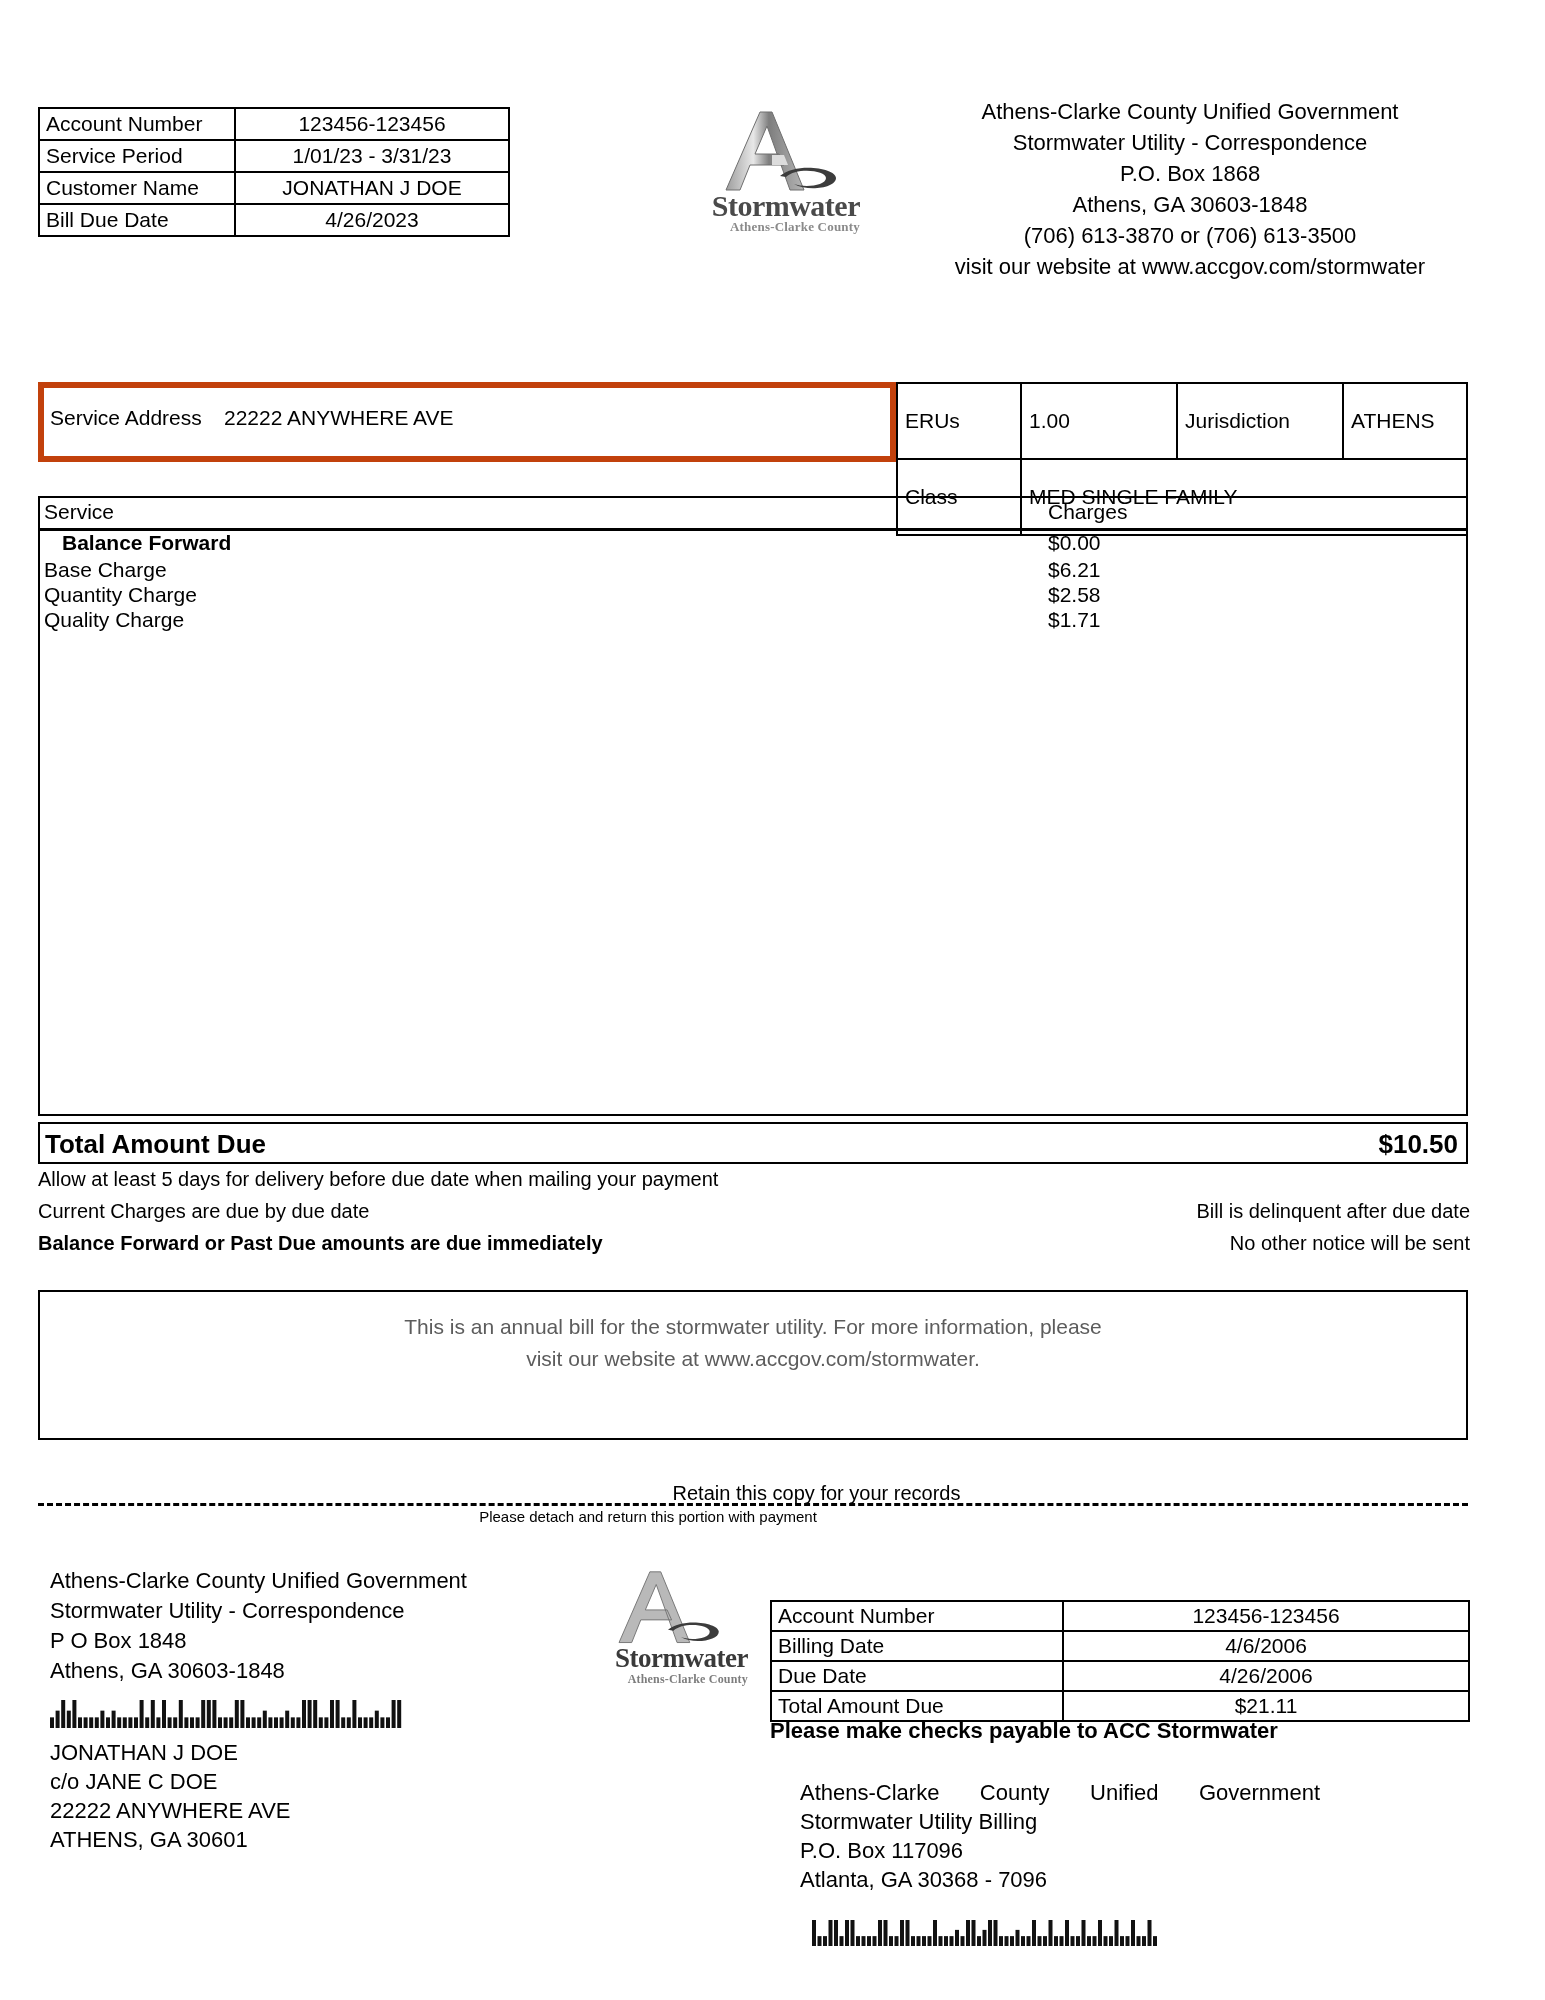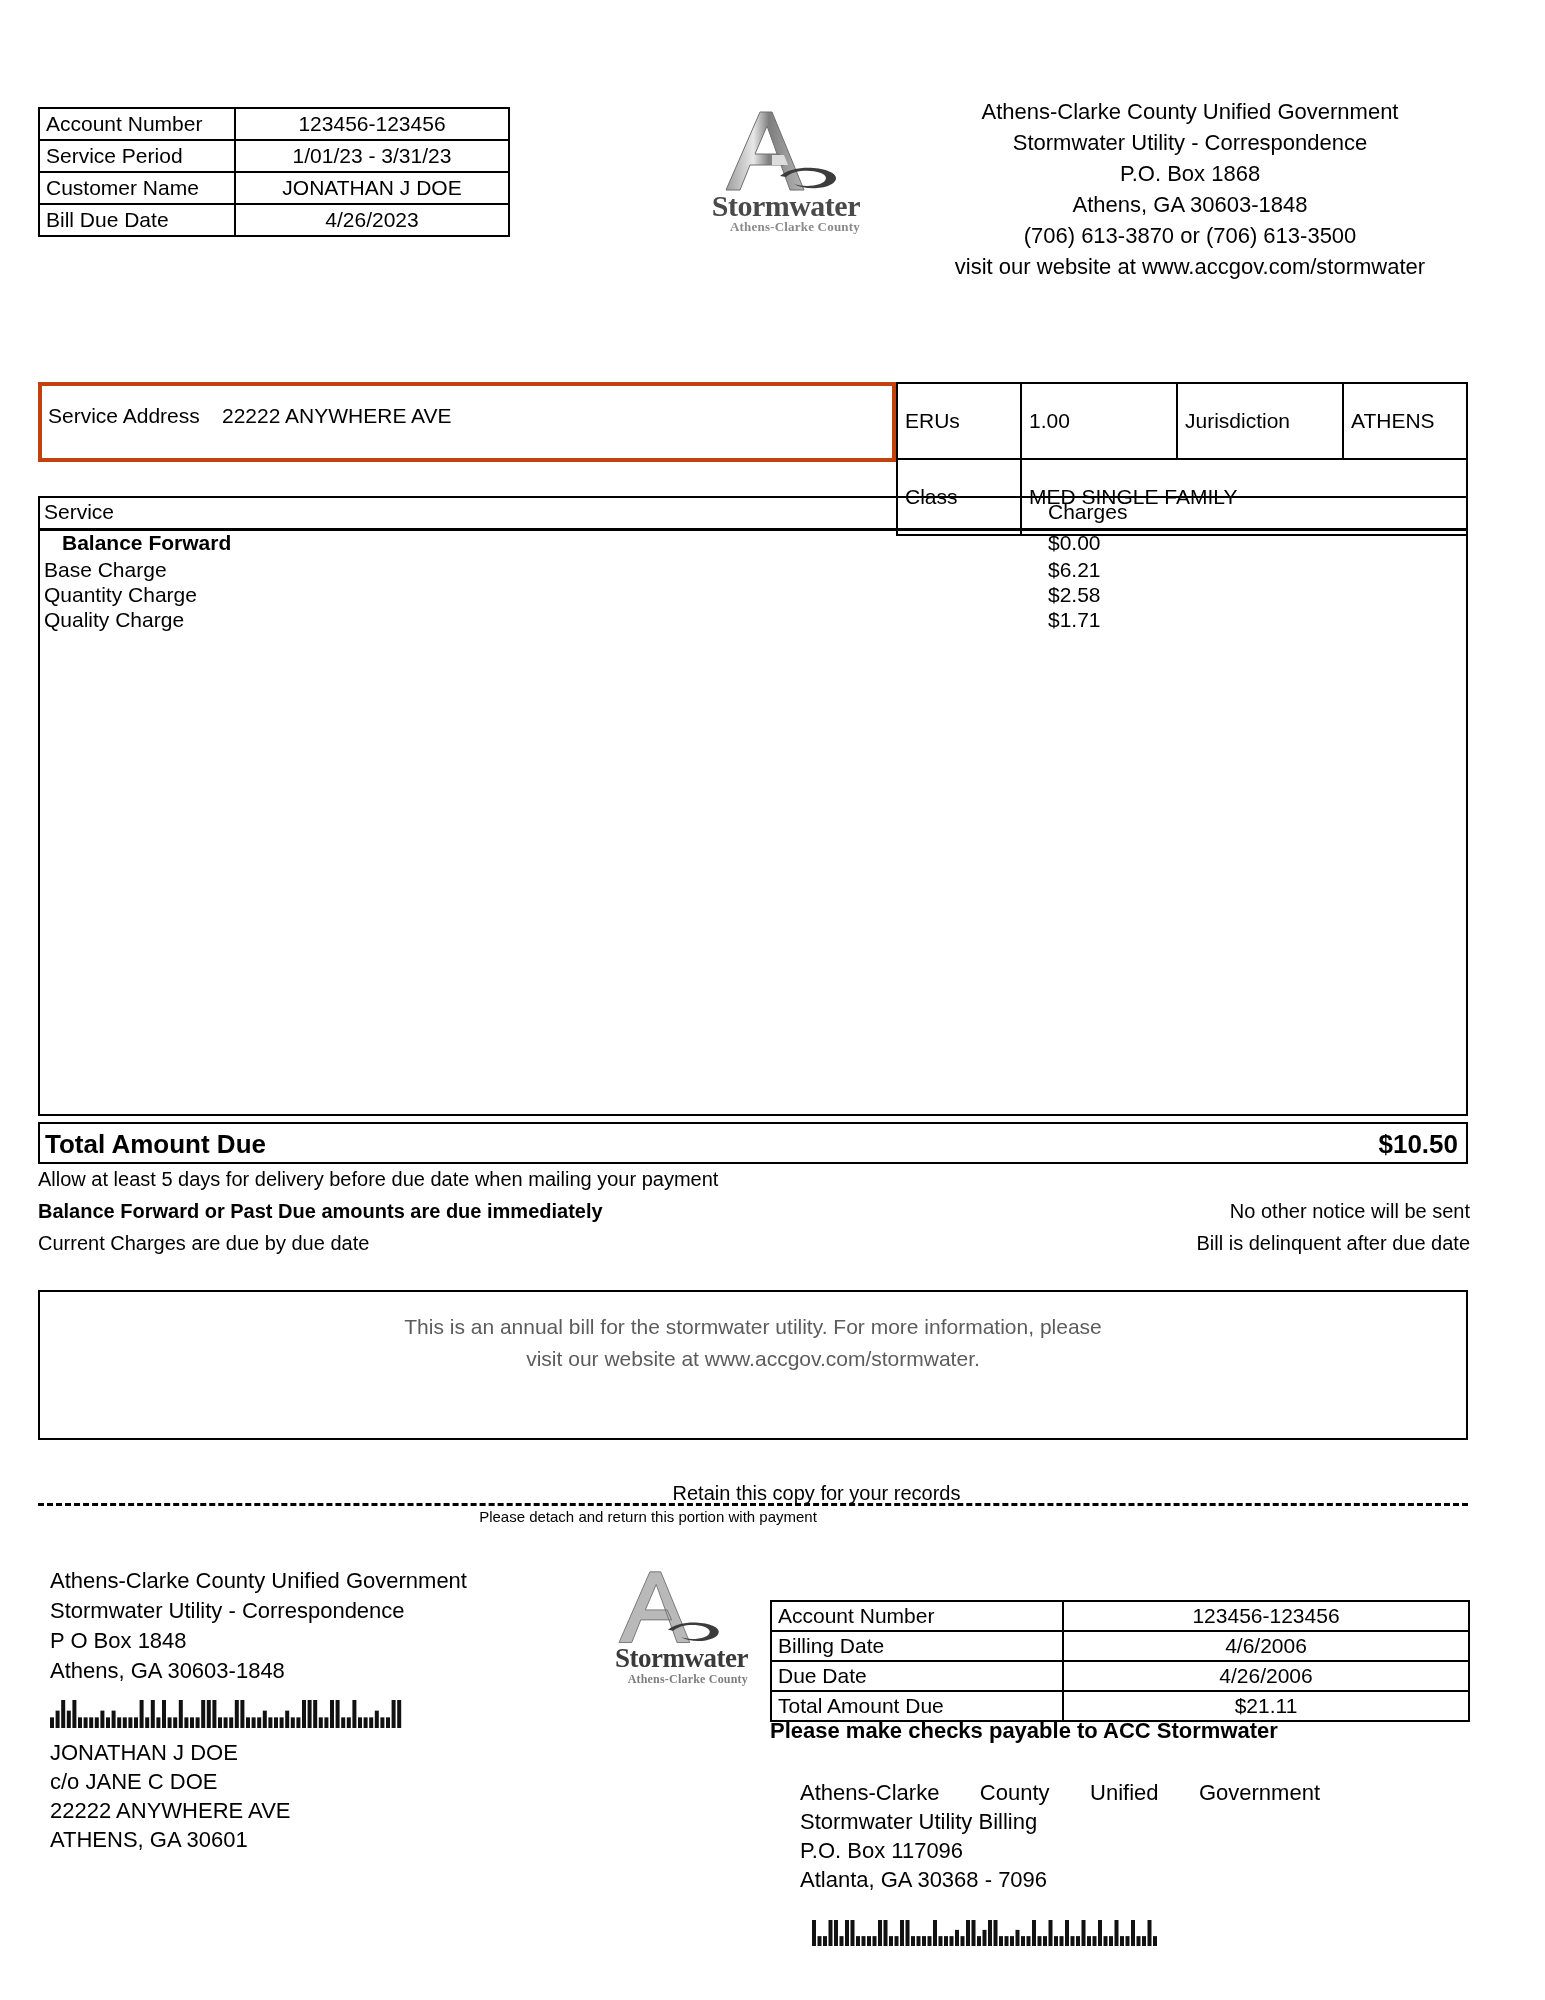--- a/index.html
+++ b/index.html
@@ -86,21 +86,21 @@
     left: 38px;
     top: 382px;
     width: 1430px;
     height: 84px;
   }
   .svc-left {
     position: absolute;
     left: 0; top: 0;
     width: 858px;
     height: 80px;
-    border: 4px solid #c2410c;
+    border: 6px solid #c2410c;
     box-sizing: border-box;
     font-size: 21px;
   }
   .svc-left .lbl { position: absolute; left: 6px; top: 18px; }
   .svc-left .val { position: absolute; left: 180px; top: 18px; }
 
   .svc-right {
     position: absolute;
     left: 858px; top: 0;
     width: 572px;
@@ -375,26 +375,26 @@
   <div class="total-box">
     <span class="t-lbl">Total Amount Due</span>
     <span class="t-val">$10.50</span>
   </div>
 
   <div class="notices">
     <div class="notice-line">
       <span class="lft">Allow at least 5 days for delivery before due date when mailing your payment</span>
     </div>
     <div class="notice-line">
+      <span class="lft">Current Charges are due by due date</span>
+      <span class="rgt2">Bill is delinquent after due date</span>
+    </div>
+    <div class="notice-line">
       <span class="lft bold">Balance Forward or Past Due amounts are due immediately</span>
       <span class="rgt2">No other notice will be sent</span>
-    </div>
-    <div class="notice-line">
-      <span class="lft">Current Charges are due by due date</span>
-      <span class="rgt2">Bill is delinquent after due date</span>
     </div>
   </div>
 
   <div class="msg-box">
     <div>This is an annual bill for the stormwater utility. For more information, please</div>
     <div>visit our website at www.accgov.com/stormwater.</div>
   </div>
 
   <div class="retain-txt">Retain this copy for your records</div>
   <div class="detach-line"></div>

